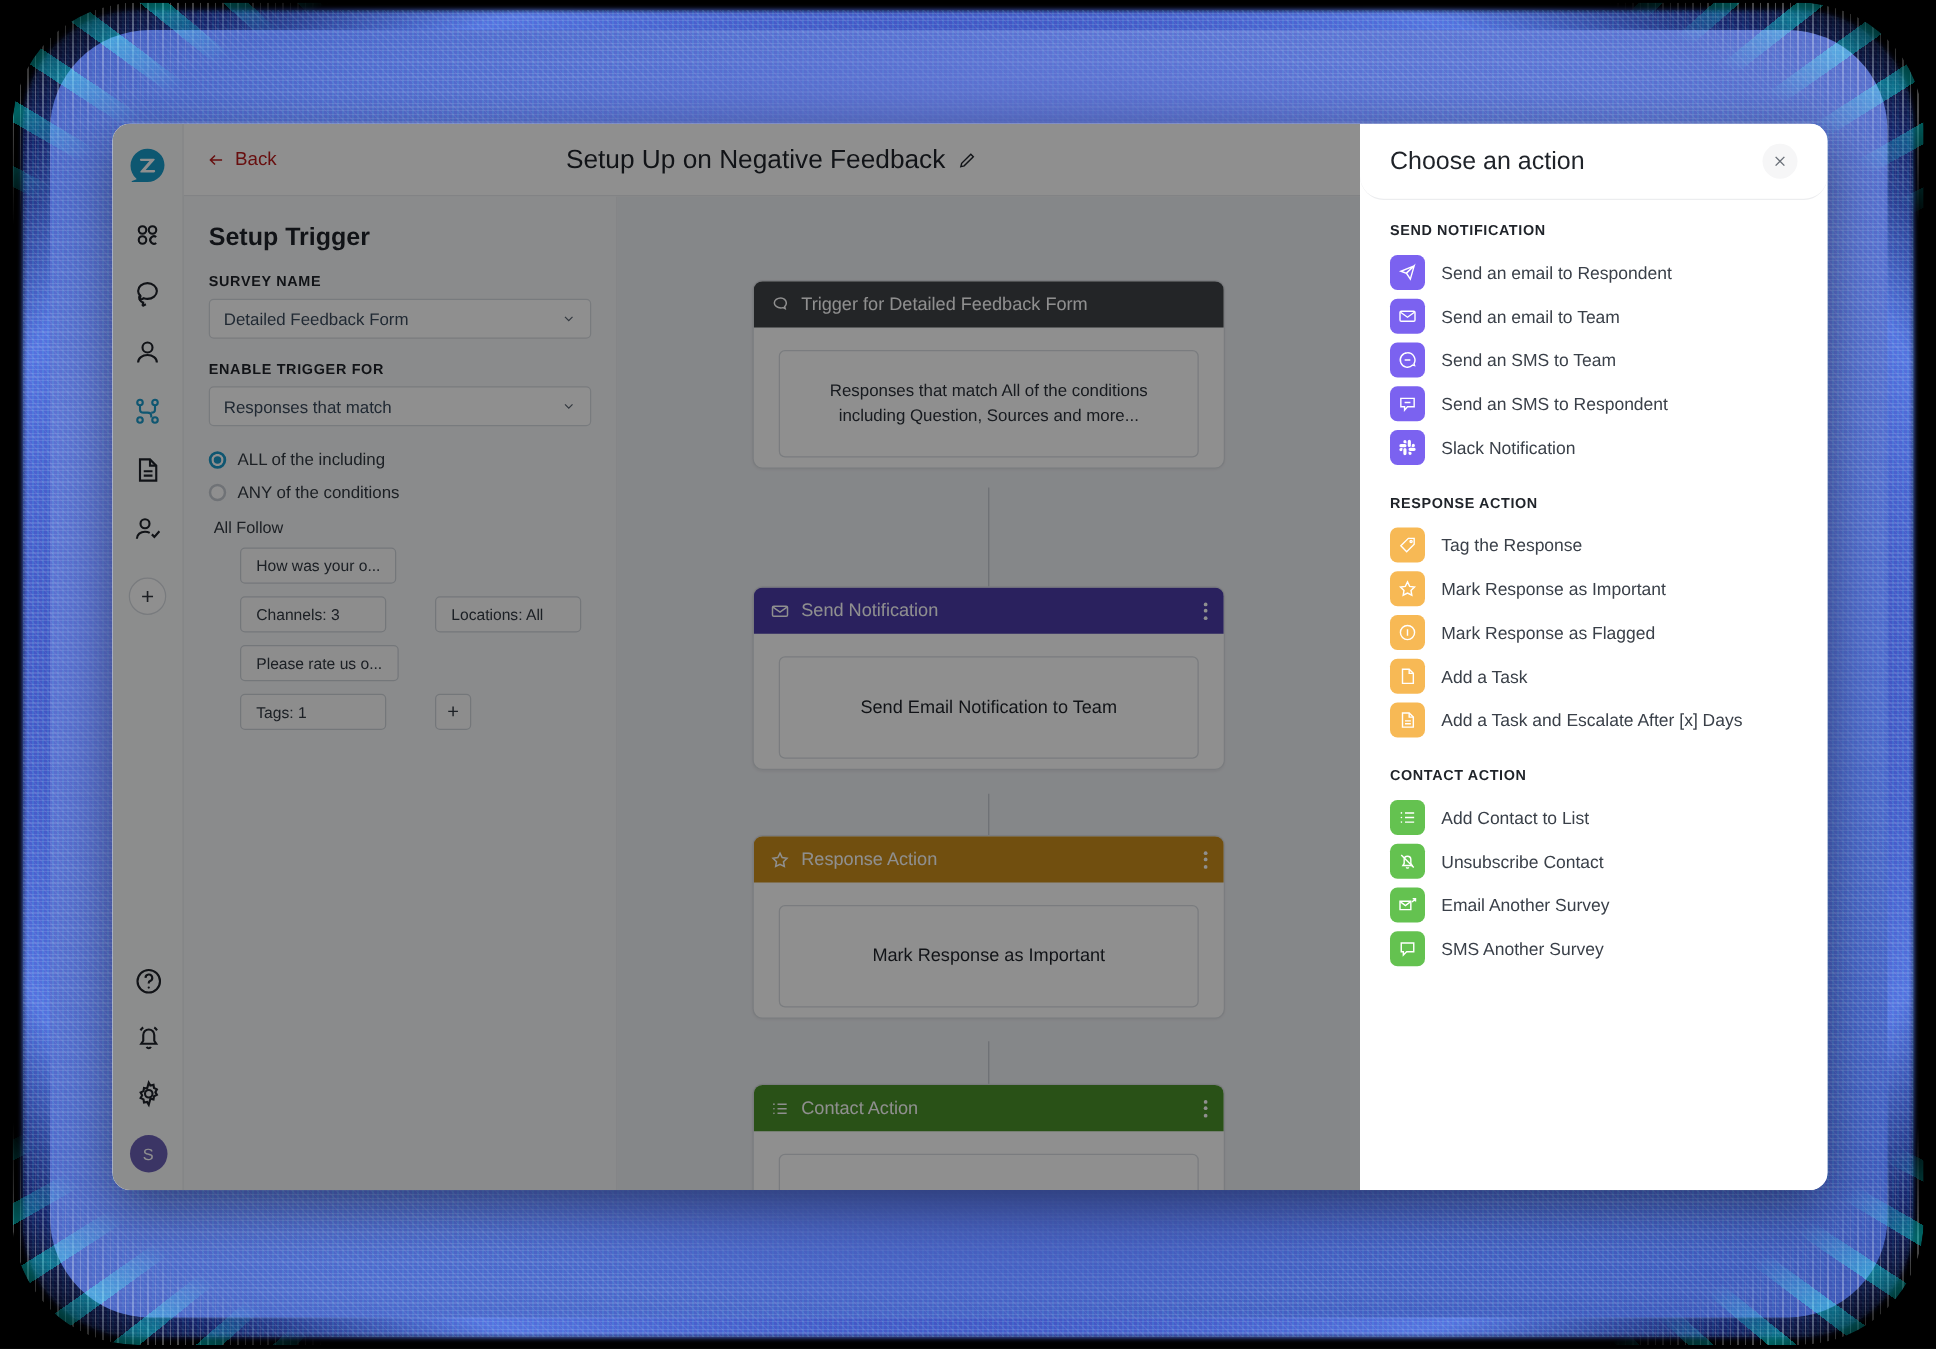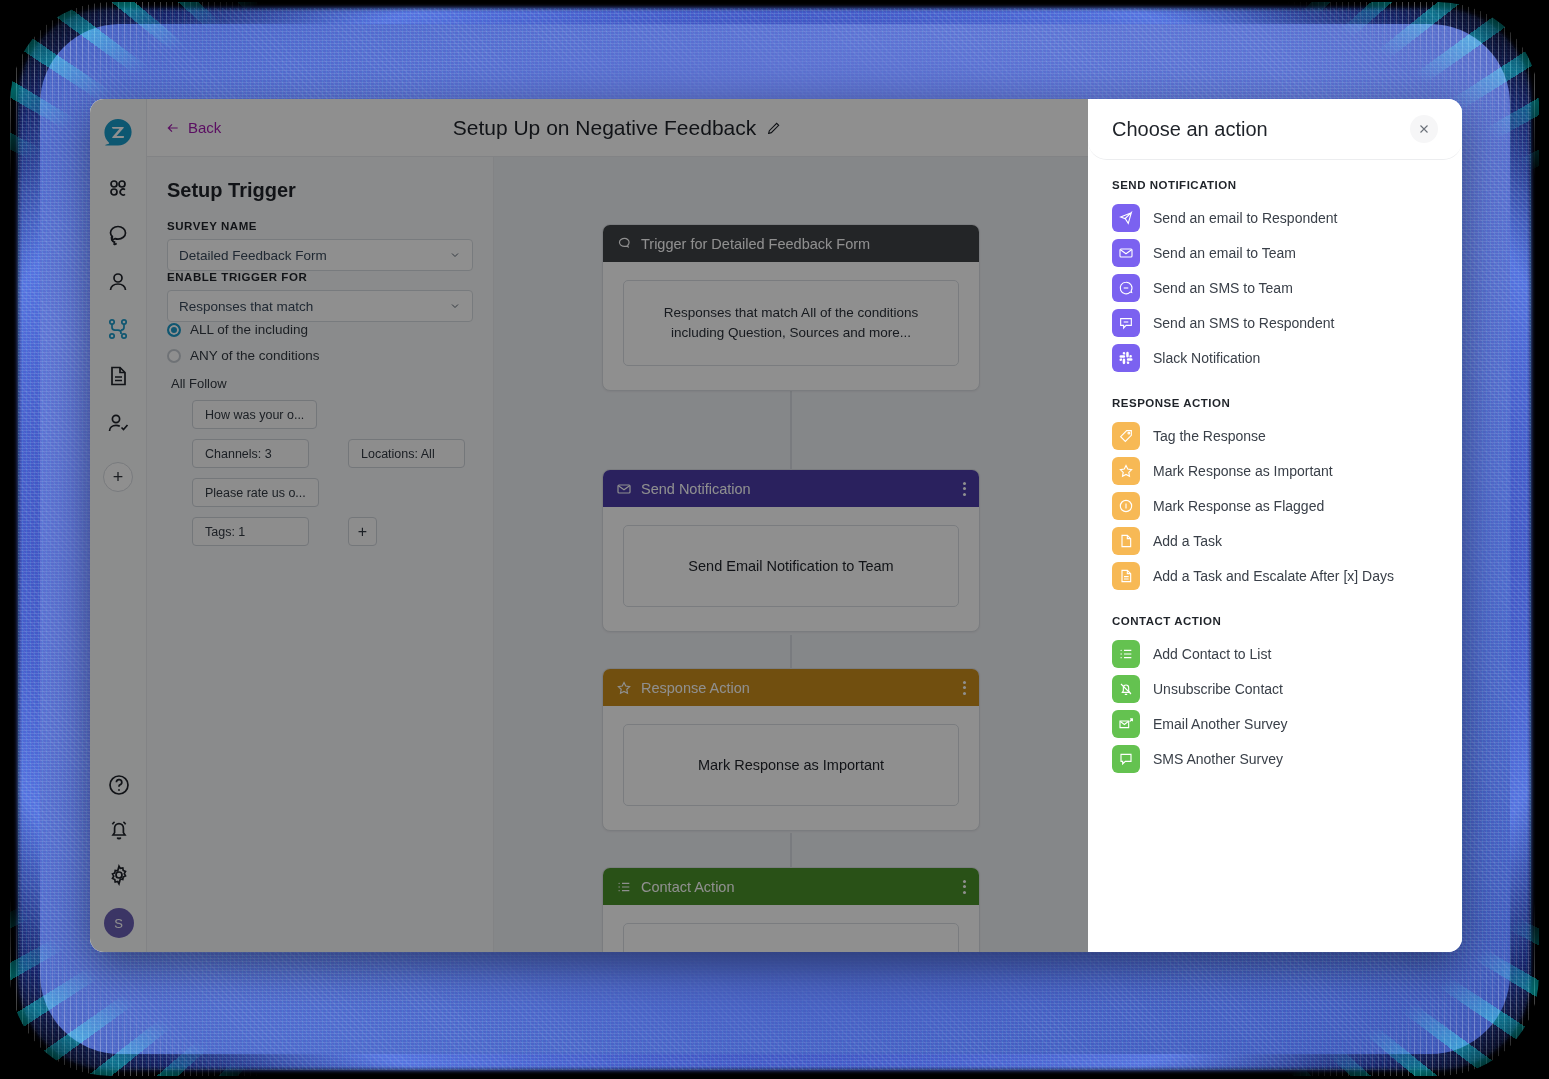--- a/index.html
+++ b/index.html
@@ -82,41 +82,41 @@
     width: 30px; height: 30px; border-radius: 50%; background: #6a5fb5;
     color: #fff; font-size: 13px; display: flex; align-items: center; justify-content: center;
   }
 
   
   .main { flex: 1; display: flex; flex-direction: column; min-width: 0; }
   .topbar {
     height: 58px; flex: 0 0 58px; background: #fff; border-bottom: 1px solid #e8eaed;
     display: flex; align-items: center; position: relative; padding: 0 18px;
   }
-  .back-btn { display: flex; align-items: center; gap: 7px; color: #a21caf; font-size: 15px; cursor: pointer; }
+  .back-btn { display: flex; align-items: center; gap: 7px; color: #b91c1c; font-size: 15px; cursor: pointer; }
   .title-wrap {
     position: absolute; left: 0; right: 0; display: flex; align-items: center; justify-content: center; gap: 10px;
     pointer-events: none;
   }
   .wf-title { font-size: 21px; color: #1f2329; font-weight: 400; }
   .pencil { width: 16px; height: 16px; color:#1f2329; pointer-events: auto; cursor: pointer; }
 
   .body-row { flex: 1; display: flex; min-height: 0; }
 
   
   .setup {
     width: 347px; flex: 0 0 347px; background: #f7f8f9; border-right: 1px solid #e8eaed;
     padding: 22px 20px 0 20px; overflow: hidden;
   }
   .setup h2 { font-size: 20px; color: #1f2329; font-weight: 700; margin-bottom: 18px; }
   .field-label { font-size: 11.5px; letter-spacing: .55px; color: #1f2329; font-weight: 700; margin-bottom: 7px; }
   .select {
     height: 32px; background: #fff; border: 1px solid #d7dbe0; border-radius: 4px;
     display: flex; align-items: center; justify-content: space-between;
-    padding: 0 11px; font-size: 13.5px; color: #3a4a5c; cursor: pointer; 
+    padding: 0 11px; font-size: 13.5px; color: #3a4a5c; cursor: pointer; margin-bottom: 19px;
   }
   .chev { width: 12px; height: 12px; color: #5b6572; }
   .radio-row { display: flex; align-items: center; gap: 9px; margin-bottom: 11px; cursor: pointer; }
   .radio { width: 14px; height: 14px; border-radius: 50%; border: 2px solid #c6ccd3; background:#fff; flex:0 0 14px; }
   .radio.on { border-color: #1b9ac9; box-shadow: inset 0 0 0 2px #fff; background: #1b9ac9; }
   .radio-lbl { font-size: 13.5px; color: #333a42; }
   .all-filters { font-size: 13px; color: #333a42; margin: 13px 0 9px 4px; }
   .chips { display: flex; flex-wrap: wrap; gap: 10px 14px; }
   .chip {
     height: 29px; min-width: 117px; padding: 0 12px; border: 1px solid #cfd4da; border-radius: 4px;
@@ -131,21 +131,21 @@
     position: absolute; left: 50%; transform: translateX(-50%); width: 378px;
     background: #fff; border: 1px solid #d9dde2; border-radius: 8px; overflow: hidden;
     box-shadow: 0 1px 2px rgba(0,0,0,.05);
   }
   .node-head {
     height: 37px; display: flex; align-items: center; gap: 9px; padding: 0 13px; color: #fff; font-size: 14.5px;
   }
   .node-head .hico { width: 16px; height: 16px; flex: 0 0 16px; }
   .node-head .kebab { margin-left: auto; cursor: pointer; display:flex; flex-direction:column; gap:2.5px; }
   .node-head .kebab i { width: 3px; height: 3px; border-radius: 50%; background: #fff; display: block; }
-  .node-body { padding: 18px 20px 24px; }
+  .node-body { padding: 18px 20px 8px; }
   .node-inner {
     border: 1px solid #d9dde2; border-radius: 5px; min-height: 82px;
     display: flex; align-items: center; justify-content: center;
     font-size: 14.5px; color: #1f2329; text-align: center; padding: 12px;
   }
   .node-inner.tall { min-height: 86px; font-size: 13.5px; line-height: 1.5; color:#2b3139; }
 
   
   .drawer {
     width: 374px; flex: 0 0 374px; background: #fff; z-index: 60;

